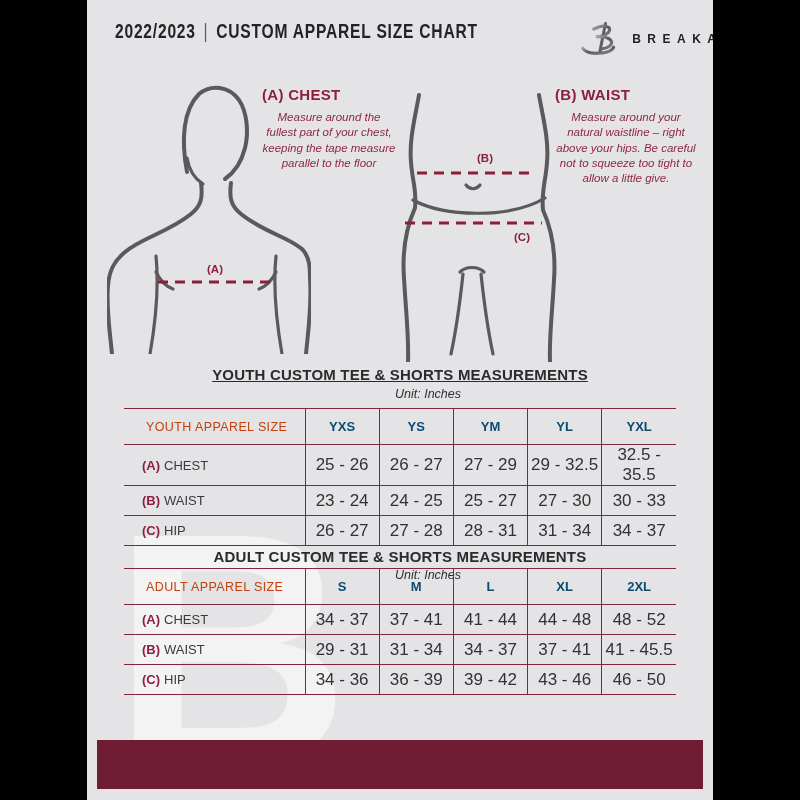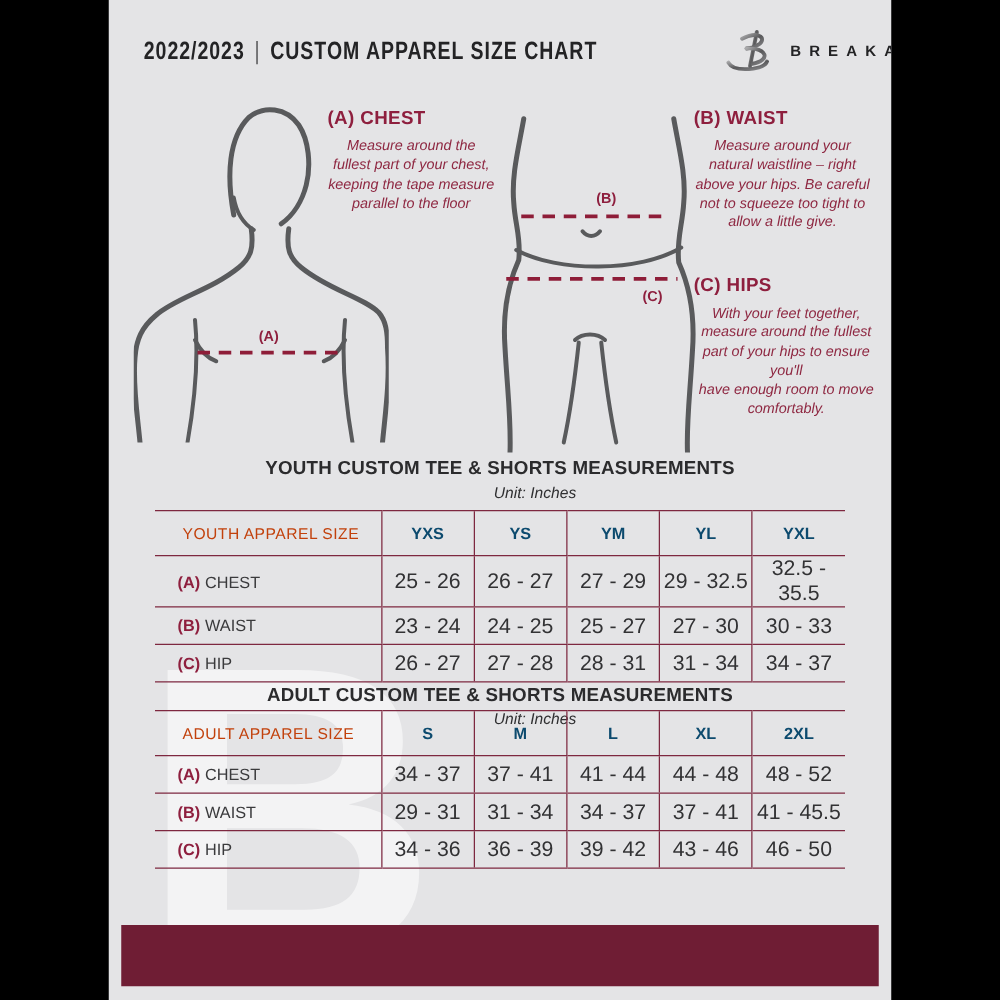--- a/index.html
+++ b/index.html
@@ -6,21 +6,21 @@
   .stage{position:relative;width:800px;height:800px;background:#000;overflow:hidden;
          font-family:"Liberation Sans",sans-serif;}
   .doc{position:absolute;left:87px;top:0;width:626px;height:800px;background:#e4e4e6;overflow:hidden;}
 
   
   .watermark{position:absolute;left:25px;top:520px;font-size:330px;line-height:.78;
              font-weight:700;color:rgba(255,255,255,.55);z-index:0;user-select:none;}
 
   
   .hdr{position:absolute;left:0;top:20px;width:100%;height:42px;display:flex;
-       align-items:center;justify-content:space-between;padding:0 22px 0 28px;box-sizing:border-box;z-index:2;}
+       align-items:flex-start;justify-content:space-between;padding:0 22px 0 28px;box-sizing:border-box;z-index:2;}
   .hdr-left{white-space:nowrap;}
   .condensed{display:inline-block;transform:scaleX(.78);transform-origin:left center;
              font-weight:700;font-size:20px;letter-spacing:1px;color:#232325;}
   .pipe{font-weight:400;color:#5c5c5e;margin:0 10px;}
   .hdr-right{display:flex;align-items:center;gap:12px;}
   .brand{font-weight:700;font-size:12px;letter-spacing:6.5px;color:#232325;}
 
   
   .guide-block{position:absolute;z-index:1;}
   .guide-h{font-weight:700;font-size:15px;color:#8e1f3e;letter-spacing:.3px;margin:0 0 7px 0;}
@@ -118,27 +118,22 @@
       <path class="dash" d="M9,131 L146,131"></path>
       <text x="89" y="70" text-anchor="middle">(B)</text>
       <text x="126" y="149" text-anchor="middle">(C)</text>
     </svg>
 
     <div class="guide-block" style="left:468px;top:86px;width:142px;">
       <p class="guide-h">(B) WAIST</p>
       <p class="guide-p">Measure around your natural waistline – right above your hips. Be careful not to squeeze too tight to allow a little give.</p>
     </div>
 
-    <div class="guide-block" style="left:468px;top:220px;width:148px;">
-      <p class="guide-h">(C) HIPS</p>
-      <p class="guide-p">With your feet together, measure around the fullest part of your hips to ensure you'll
-have enough room to move comfortably.</p>
-    </div>
-
-    <div class="sec-title" style="top:366px;">YOUTH CUSTOM TEE &amp; SHORTS MEASUREMENTS</div>
+
+    <div class="sec-title" style="top:366px;text-decoration:underline;">YOUTH CUSTOM TEE &amp; SHORTS MEASUREMENTS</div>
     <div class="sec-unit" style="top:387px;">Unit: Inches</div>
 
     <table class="size" style="top:408px;">
       <colgroup>
           <col class="lbl">
           <col>
           <col>
           <col>
           <col>
           <col>

